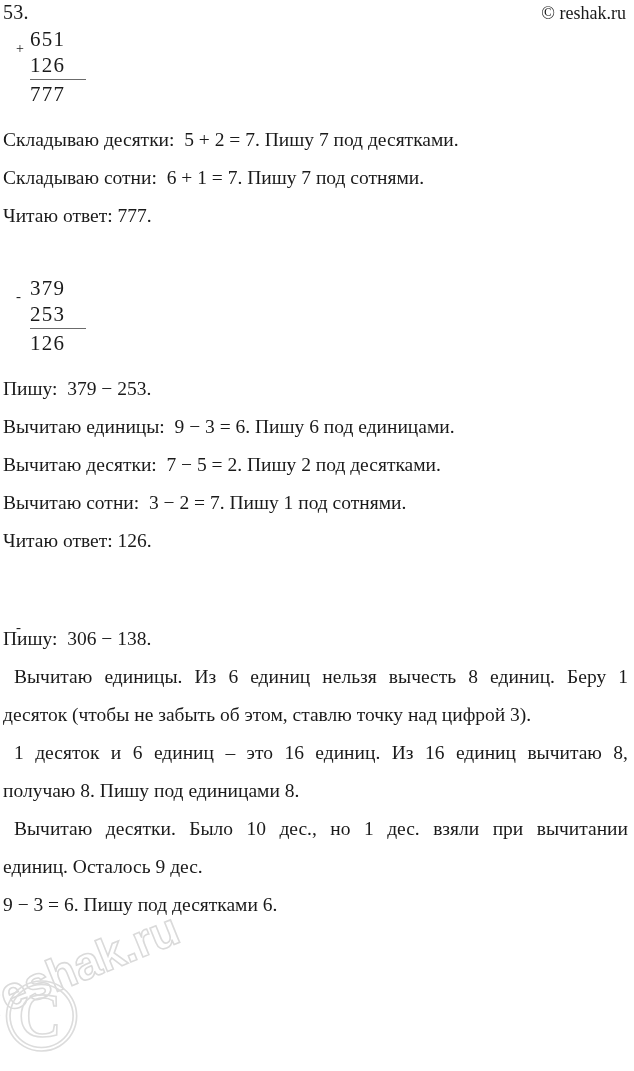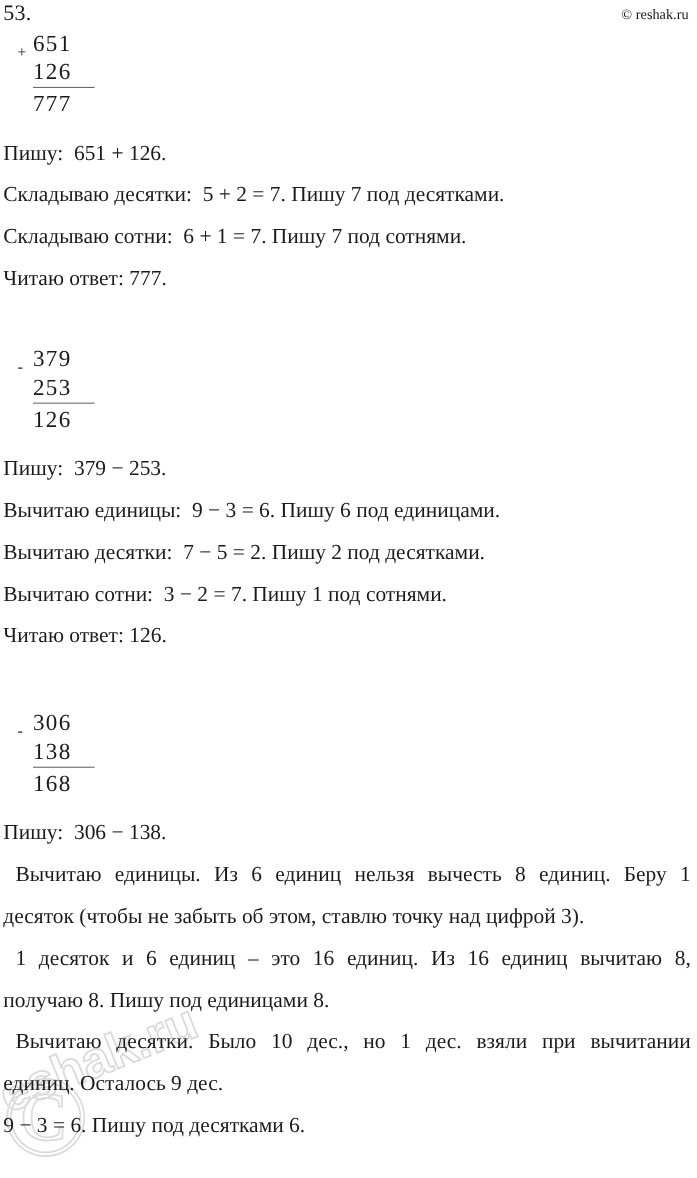--- a/index.html
+++ b/index.html
@@ -50,21 +50,21 @@
     top: 0px;
     font-weight: normal;
     font-size: 20px;
     line-height: 24px;
     letter-spacing: .2px;
   }
   .site-credit {
     position: absolute;
     right: 4px;
     top: 1px;
-    font-size: 13px;
+    font-size: 18px;
     line-height: 24px;
     white-space: nowrap;
   }
 
   
   .columnar {
     position: relative;
     margin-left: 14px;
     width: 120px;
   }
@@ -139,21 +139,20 @@
       <span class="op-sign">+</span>
       <div class="col-rows">
         <div class="col-row">651</div>
         <div class="col-row ruled">126</div>
         <div class="col-row result">777</div>
       </div>
     </div>
 
     <div class="gap-sm"></div>
 
-    <p class="line">Пишу:  651 + 126.</p>
     <p class="line">Складываю десятки:  5 + 2 = 7. Пишу 7 под десятками.</p>
     <p class="line">Складываю сотни:  6 + 1 = 7. Пишу 7 под сотнями.</p>
     <p class="line">Читаю ответ: 777.</p>
   </div>
 
   <div class="gap-md"></div>
 
   <div>
     <div class="columnar sub">
       <span class="op-sign">-</span>
@@ -171,25 +170,20 @@
     <p class="line">Вычитаю десятки:  7 − 5 = 2. Пишу 2 под десятками.</p>
     <p class="line">Вычитаю сотни:  3 − 2 = 7. Пишу 1 под сотнями.</p>
     <p class="line">Читаю ответ: 126.</p>
   </div>
 
   <div class="gap-lg"></div>
 
   <div>
     <div class="columnar sub">
       <span class="op-sign">-</span>
-      <div class="col-rows">
-        <div class="col-row">306</div>
-        <div class="col-row ruled">138</div>
-        <div class="col-row result">168</div>
-      </div>
     </div>
 
     <div class="gap-sm"></div>
 
     <p class="line">Пишу:  306 − 138.</p>
     <p class="line justified">Вычитаю единицы. Из 6 единиц нельзя вычесть 8 единиц. Беру 1</p>
     <p class="line">десяток (чтобы не забыть об этом, ставлю точку над цифрой 3).</p>
     <p class="line justified">1 десяток и 6 единиц – это 16 единиц. Из 16 единиц вычитаю 8,</p>
     <p class="line">получаю 8. Пишу под единицами 8.</p>
     <p class="line justified">Вычитаю десятки. Было 10 дес., но 1 дес. взяли при вычитании</p>

